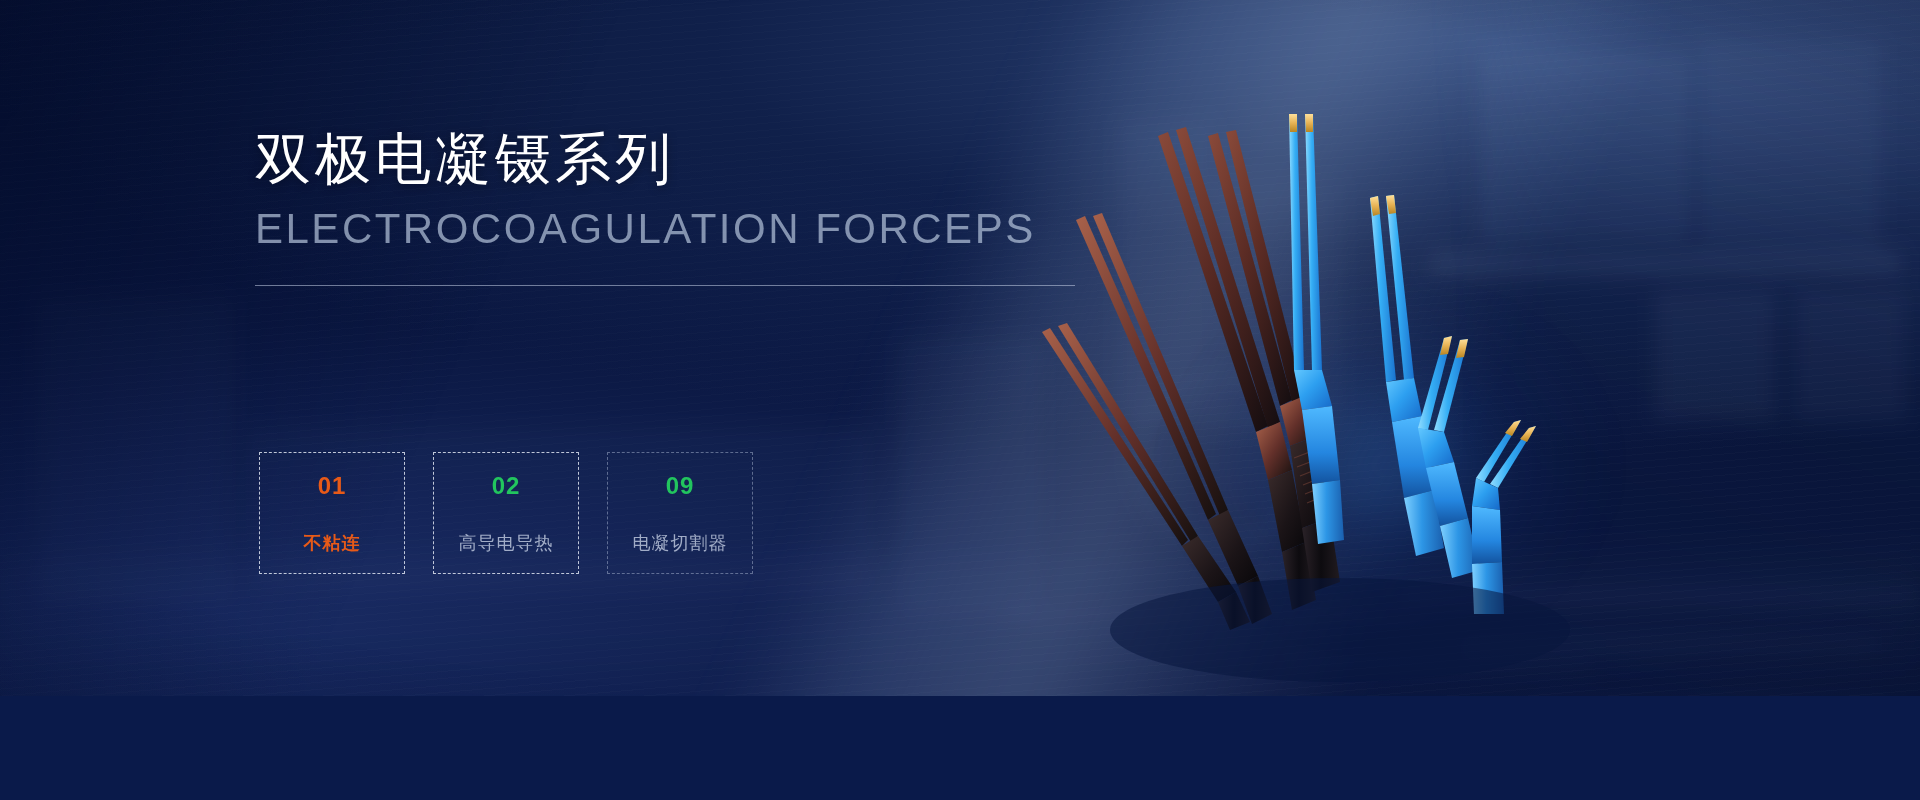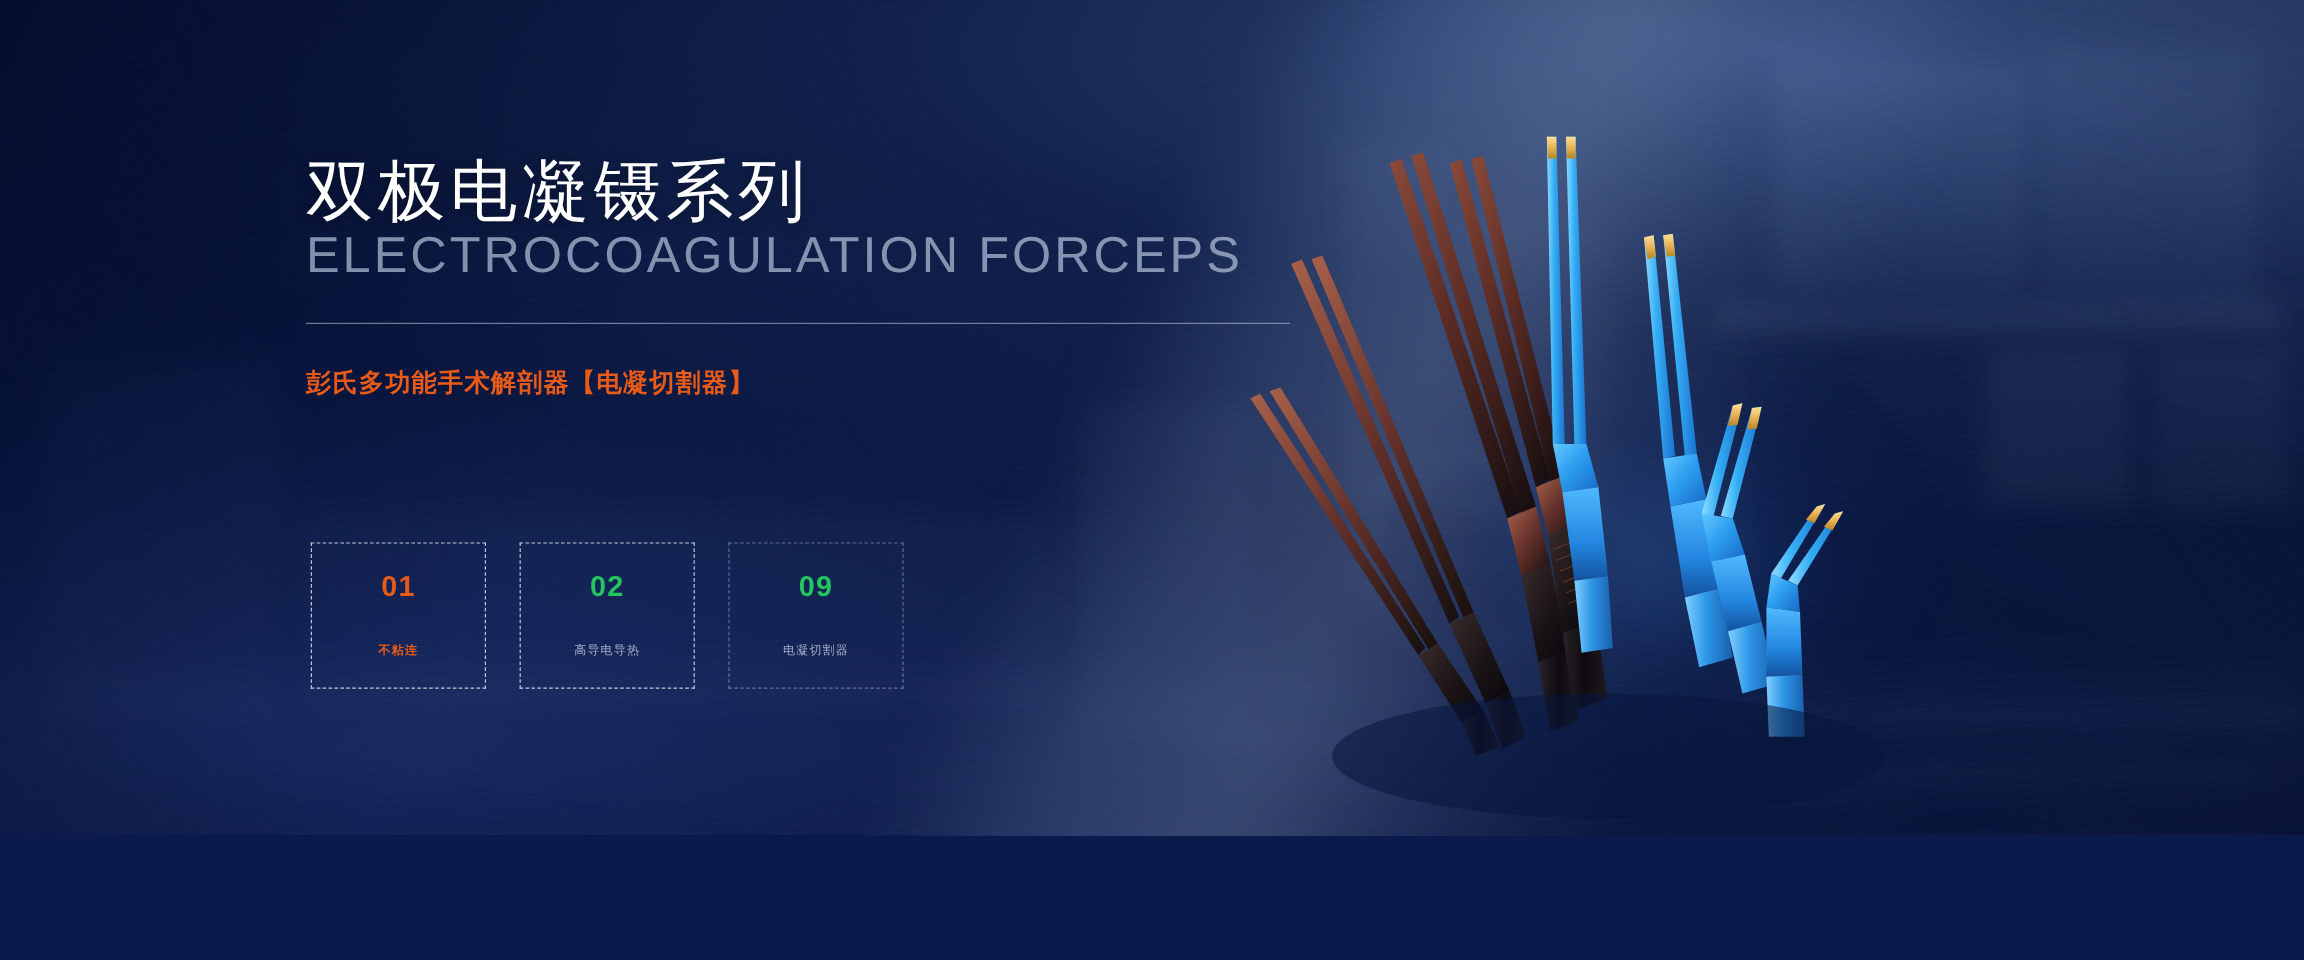--- a/index.html
+++ b/index.html
@@ -119,21 +119,21 @@
   .title-cn{
     font-size:56px;
     line-height:1.05;
     letter-spacing:4px;
     color:#ffffff;
     font-weight:400;
     text-shadow:0 2px 10px rgba(0,0,0,0.35);
     white-space:nowrap;
   }
   .title-en{
-    margin-top:0;
+    margin-top:16px;
     font-size:42px;
     letter-spacing:2.5px;
     color:rgba(178,192,216,0.72);
     font-weight:300;
     white-space:nowrap;
   }
   .divider{
     margin-top:32px;
     width:820px; height:1px;
     background:rgba(196,208,230,0.55);
@@ -169,21 +169,21 @@
   .feat.dim .feat-border{ border-color:rgba(200,212,234,0.42); }
   .feat-num{
     font-size:24px;
     font-weight:700;
     letter-spacing:1px;
     color:#22c55e;
     line-height:1;
   }
   .feat-label{
     margin-top:16px;
-    font-size:10px;
+    font-size:18px;
     letter-spacing:1px;
     color:rgba(196,206,226,0.80);
     line-height:1;
   }
   .feat.accent .feat-num{ color:#e85a18; }
   .feat.accent .feat-label{ color:#e85a18; font-weight:700; }
 
   
   .product{
     position:absolute;
@@ -365,21 +365,20 @@
       </g>
 
       <ellipse cx="300" cy="560" rx="230" ry="52" fill="rgba(8,22,62,0.55)"></ellipse>
     </svg>
   </div>
 
   <div class="content">
     <h1 class="title-cn">双极电凝镊系列</h1>
     <div class="title-en">ELECTROCOAGULATION FORCEPS</div>
     <div class="divider"></div>
-    <div class="subtitle">彭氏多功能手术解剖器【电凝切割器】</div>
   </div>
 
   <div class="features">
 
     <div class="feat accent">
       <span class="feat-border"></span>
       <span class="feat-num">01</span>
       <span class="feat-label">不粘连</span>
     </div>
 

